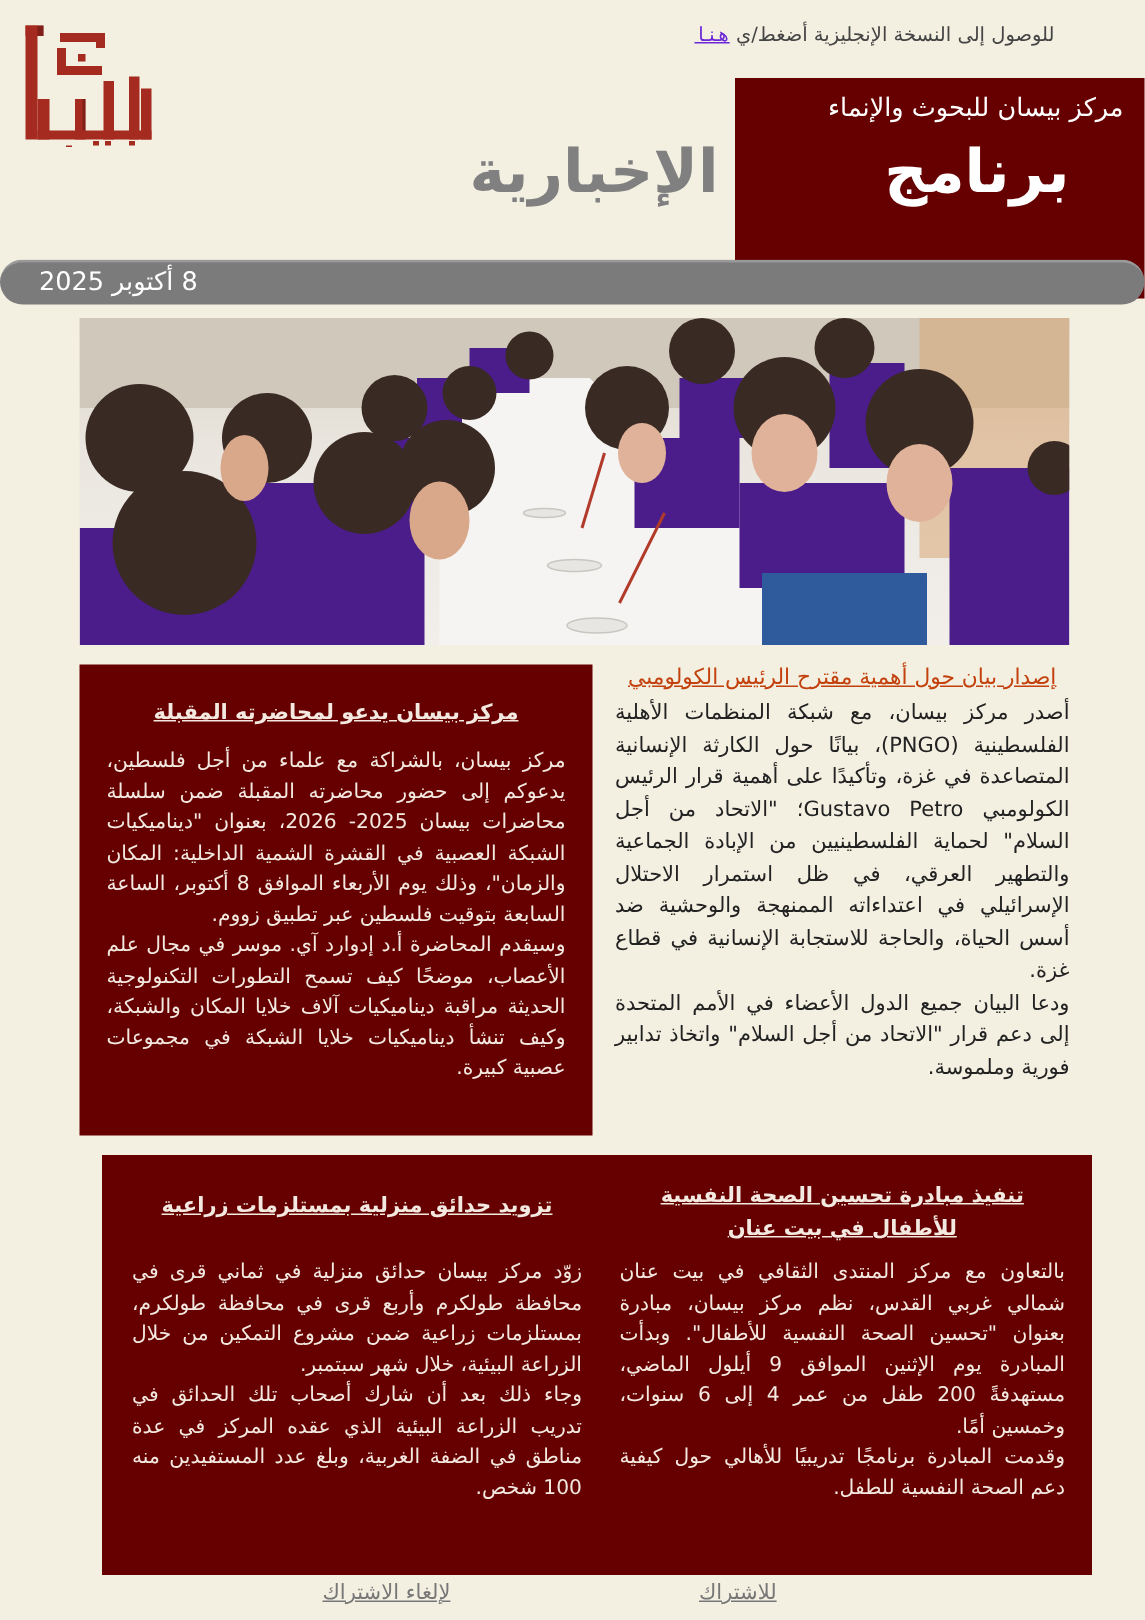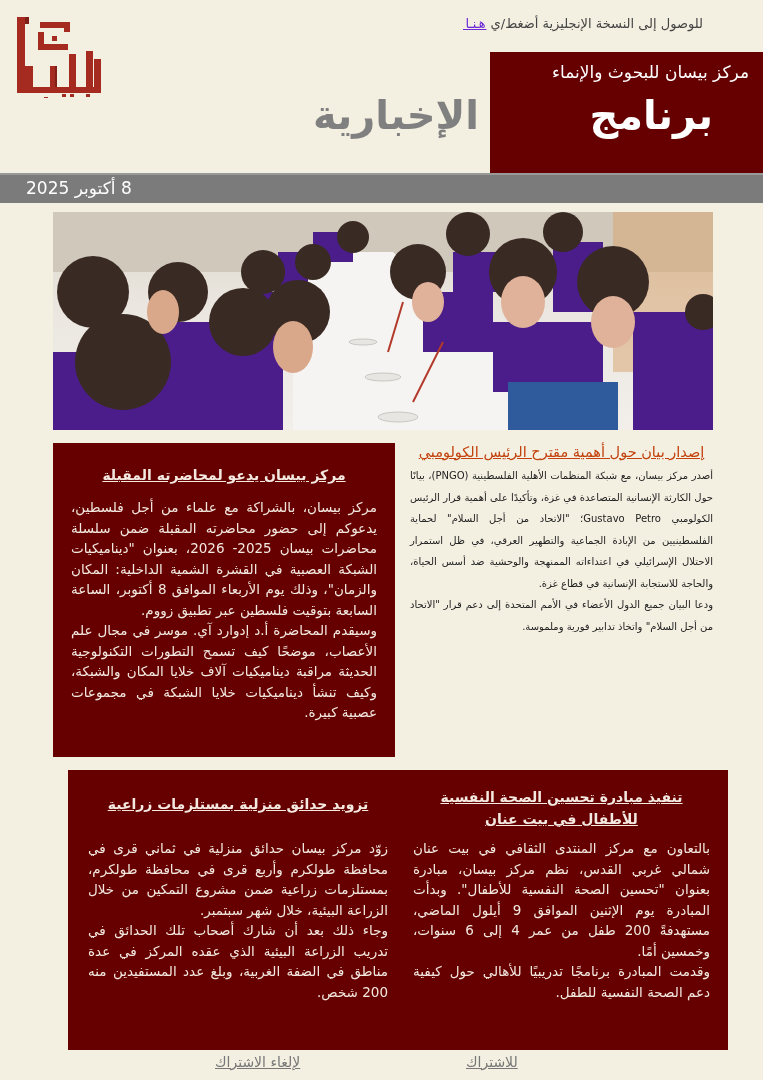--- a/index.html
+++ b/index.html
@@ -37,21 +37,21 @@
     direction: rtl; white-space: nowrap; letter-spacing: 0;
   }
   #title-secondary {
     right: 284px; top: 92px; color: #808080; font-size: 40px; font-weight: bold;
     direction: rtl; white-space: nowrap;
   }
 
   
   #date-bar {
     left: 0; top: 173px; width: 763px; height: 30px;
-    background: #7b7b7b; border-top: 2px solid #999;
+    background: #7b7b7b; border-top: 2px solid #999; border-radius: 15px;
   }
   #date-text {
     left: 26px; top: 3px; color: #fff; font-size: 17px; direction: rtl;
   }
 
   
   #photo {
     left: 53px; top: 212px; width: 660px; height: 218px;
     overflow: hidden;
     background: linear-gradient(180deg, #d9d2c6 0%, #eae6df 40%, #f2efeb 100%);
@@ -66,21 +66,21 @@
   .card-body {
     font-size: 13.5px; line-height: 20.5px; direction: rtl; text-align: justify;
   }
   .card-body p { margin: 0; }
 
   #lecture-card { left: 53px; top: 443px; width: 342px; height: 314px; padding: 24px 18px; }
   #lecture-card .card-title { margin-bottom: 14px; }
 
   #statement-col { left: 410px; top: 443px; width: 303px; }
   #statement-col .card-title { color: #c2410c; font-weight: normal; font-size: 14.5px; line-height: 18px; margin-bottom: 4px; }
-  #statement-col .card-body { color: #222; font-size: 10px; line-height: 21.5px; }
+  #statement-col .card-body { color: #222; font-size: 14px; line-height: 21.5px; }
 
   #bottom-card { left: 68px; top: 770px; width: 660px; height: 280px; }
   #garden-col { left: 20px; top: 26px; width: 300px; }
   #garden-col .card-title { margin-bottom: 26px; }
   #wellbeing-col { left: 345px; top: 16px; width: 297px; }
   #wellbeing-col .card-title { line-height: 22px; margin-bottom: 8px; }
 
   
   .footer-link {
     top: 1054px; font-size: 14px; color: #777; text-decoration: underline;
@@ -219,21 +219,21 @@
     <p>أصدر مركز بيسان، مع شبكة المنظمات الأهلية الفلسطينية (PNGO)، بيانًا حول الكارثة الإنسانية المتصاعدة في غزة، وتأكيدًا على أهمية قرار الرئيس الكولومبي Gustavo Petro؛ "الاتحاد من أجل السلام" لحماية الفلسطينيين من الإبادة الجماعية والتطهير العرقي، في ظل استمرار الاحتلال الإسرائيلي في اعتداءاته الممنهجة والوحشية ضد أسس الحياة، والحاجة للاستجابة الإنسانية في قطاع غزة.</p>
     <p>ودعا البيان جميع الدول الأعضاء في الأمم المتحدة إلى دعم قرار "الاتحاد من أجل السلام" واتخاذ تدابير فورية وملموسة.</p>
   </div>
 </div>
 
 <div id="bottom-card" class="abs maroon-card">
   <div id="garden-col" class="abs">
     <div class="card-title">تزويد حدائق منزلية بمستلزمات زراعية</div>
     <div class="card-body">
       <p>زوّد مركز بيسان حدائق منزلية في ثماني قرى في محافظة طولكرم وأربع قرى في محافظة طولكرم، بمستلزمات زراعية ضمن مشروع التمكين من خلال الزراعة البيئية، خلال شهر سبتمبر.</p>
-      <p>وجاء ذلك بعد أن شارك أصحاب تلك الحدائق في تدريب الزراعة البيئية الذي عقده المركز في عدة مناطق في الضفة الغربية، وبلغ عدد المستفيدين منه 200 شخص.</p>
+      <p>وجاء ذلك بعد أن شارك أصحاب تلك الحدائق في تدريب الزراعة البيئية الذي عقده المركز في عدة مناطق في الضفة الغربية، وبلغ عدد المستفيدين منه 100 شخص.</p>
     </div>
   </div>
   <div id="wellbeing-col" class="abs">
     <div class="card-title">تنفيذ مبادرة تحسين الصحة النفسية للأطفال في بيت عنان</div>
     <div class="card-body">
       <p>بالتعاون مع مركز المنتدى الثقافي في بيت عنان شمالي غربي القدس، نظم مركز بيسان، مبادرة بعنوان "تحسين الصحة النفسية للأطفال". وبدأت المبادرة يوم الإثنين الموافق 9 أيلول الماضي، مستهدفةً 200 طفل من عمر 4 إلى 6 سنوات، وخمسين أمًا.</p>
       <p>وقدمت المبادرة برنامجًا تدريبيًا للأهالي حول كيفية دعم الصحة النفسية للطفل.</p>
     </div>
   </div>
 </div>

